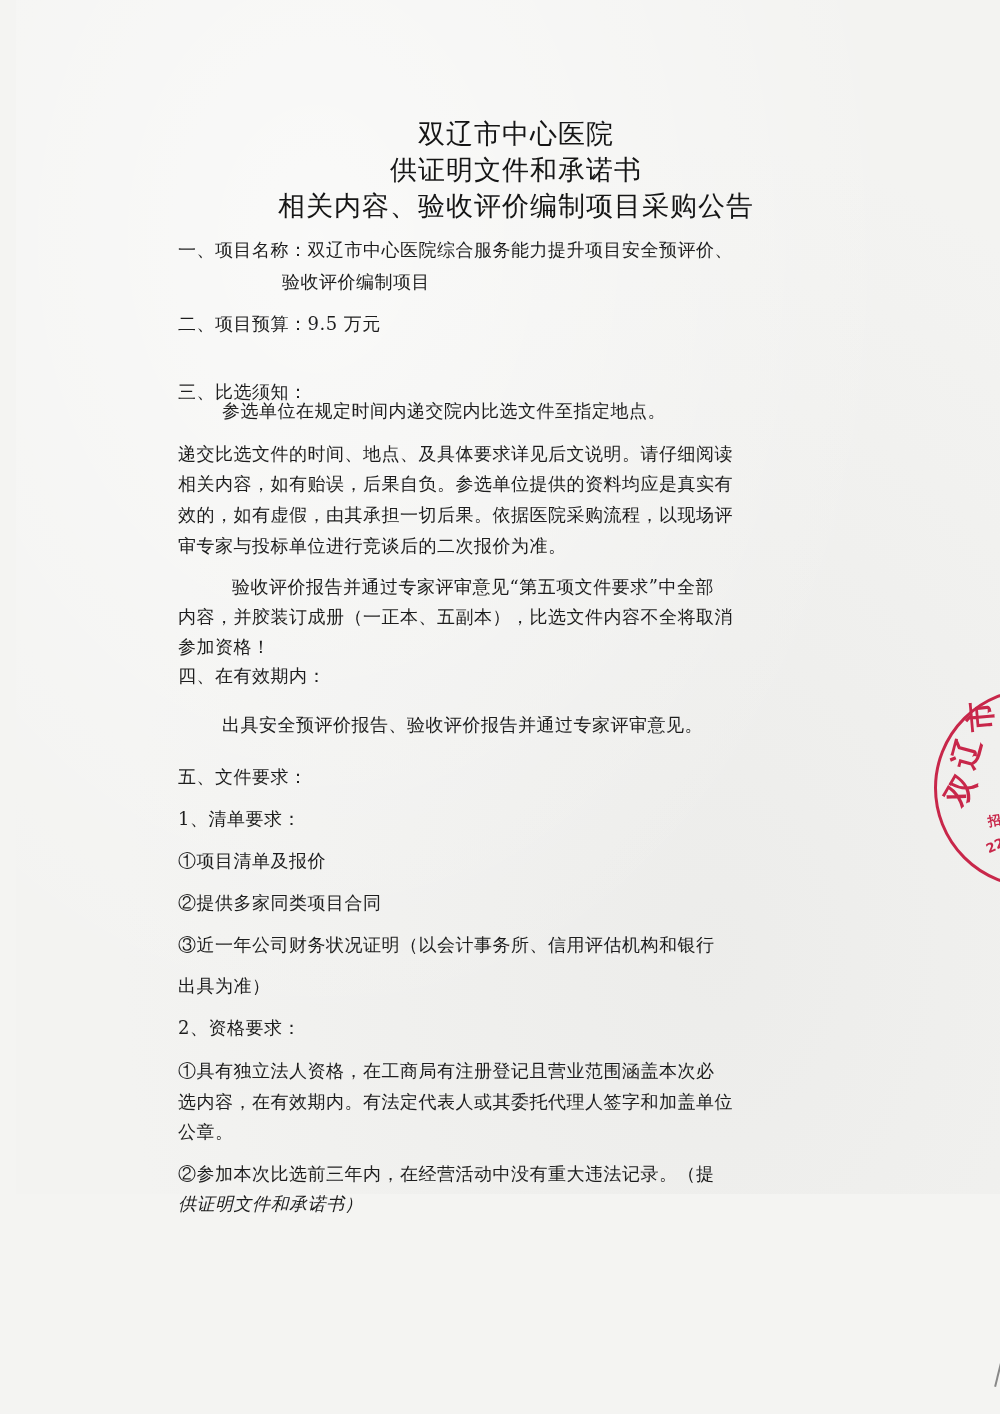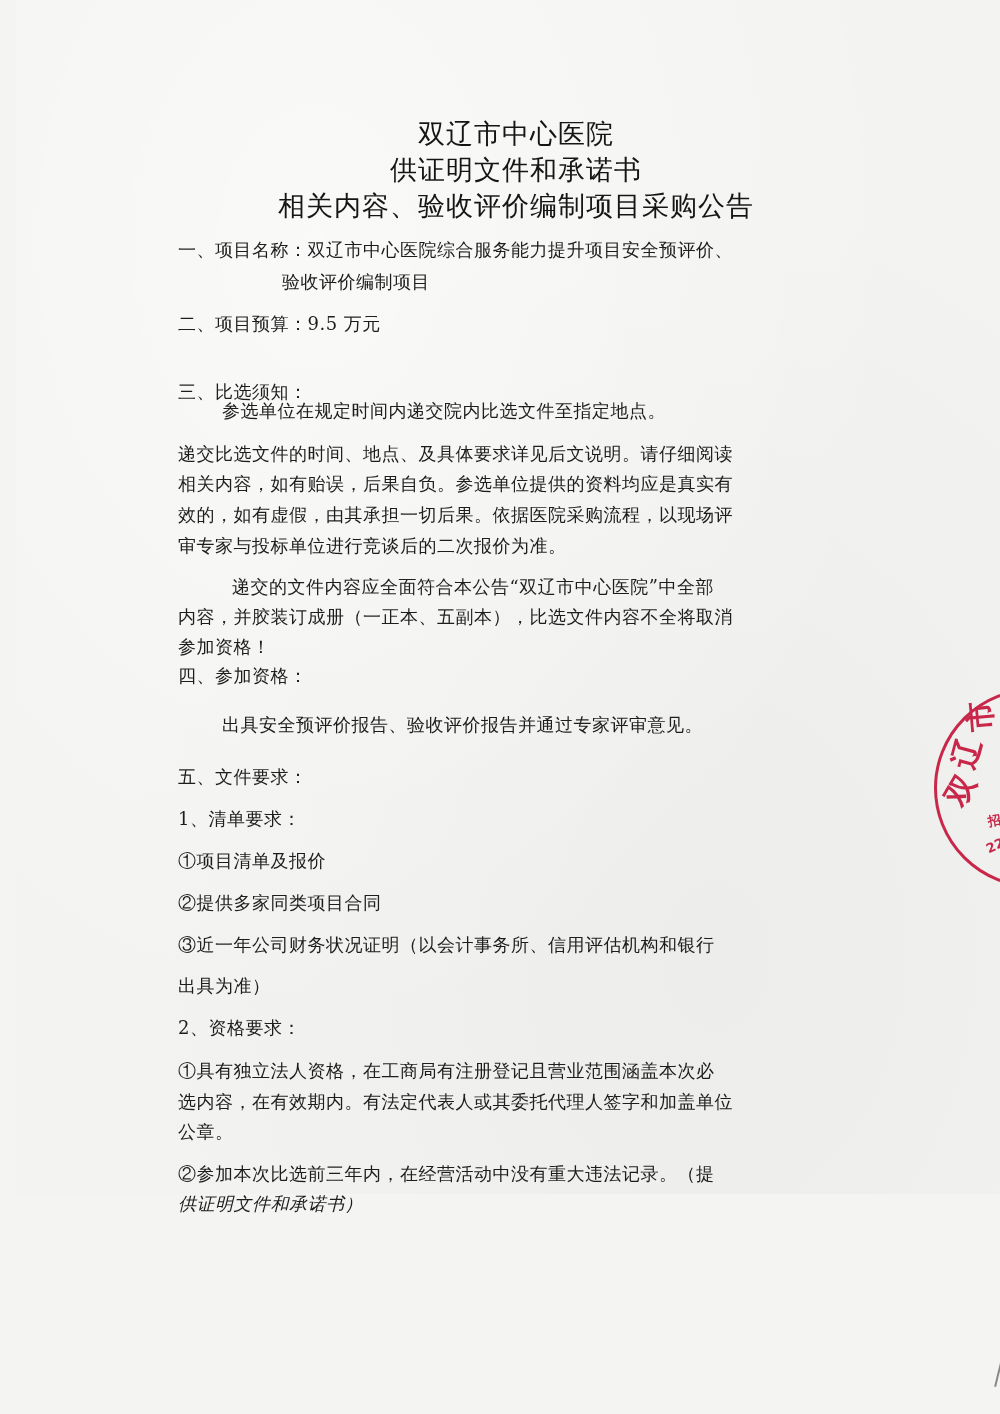--- a/index.html
+++ b/index.html
@@ -95,25 +95,25 @@
   <div class="t" style="left:162px; top:310px;">二、项目预算：9.5 万元</div>
 
   <div class="t" style="left:162px; top:342px;margin-top:36px;">三、比选须知：</div>
   <div class="t" style="left:206px; top:397px;">参选单位在规定时间内递交院内比选文件至指定地点。</div>
 
   <div class="t" style="left:162px; top:440px;">递交比选文件的时间、地点、及具体要求详见后文说明。请仔细阅读</div>
   <div class="t" style="left:162px; top:470px;">相关内容，如有贻误，后果自负。参选单位提供的资料均应是真实有</div>
   <div class="t" style="left:162px; top:501px;">效的，如有虚假，由其承担一切后果。依据医院采购流程，以现场评</div>
   <div class="t" style="left:162px; top:532px;">审专家与投标单位进行竞谈后的二次报价为准。</div>
 
-  <div class="t" style="left:216px; top:573px;">递交的文件内容应全面符合本公告“双辽市中心医院”中全部</div>
+  <div class="t" style="left:216px; top:573px;">验收评价报告并通过专家评审意见“第五项文件要求”中全部</div>
   <div class="t" style="left:162px; top:603px;">内容，并胶装订成册（一正本、五副本），比选文件内容不全将取消</div>
   <div class="t" style="left:162px; top:633px;">参加资格！</div>
 
-  <div class="t" style="left:162px; top:662px;">四、参加资格：</div>
+  <div class="t" style="left:162px; top:662px;">四、在有效期内：</div>
   <div class="t" style="left:206px; top:711px;">出具安全预评价报告、验收评价报告并通过专家评审意见。</div>
 
   <div class="t" style="left:162px; top:763px;">五、文件要求：</div>
   <div class="t" style="left:162px; top:805px;">1、清单要求：</div>
   <div class="t" style="left:162px; top:847px;">①项目清单及报价</div>
   <div class="t" style="left:162px; top:889px;">②提供多家同类项目合同</div>
   <div class="t" style="left:162px; top:931px;text-align:center;">③近一年公司财务状况证明（以会计事务所、信用评估机构和银行</div>
   <div class="t" style="left:162px; top:972px;">出具为准）</div>
 
   <div class="t" style="left:162px; top:1014px;">2、资格要求：</div>

